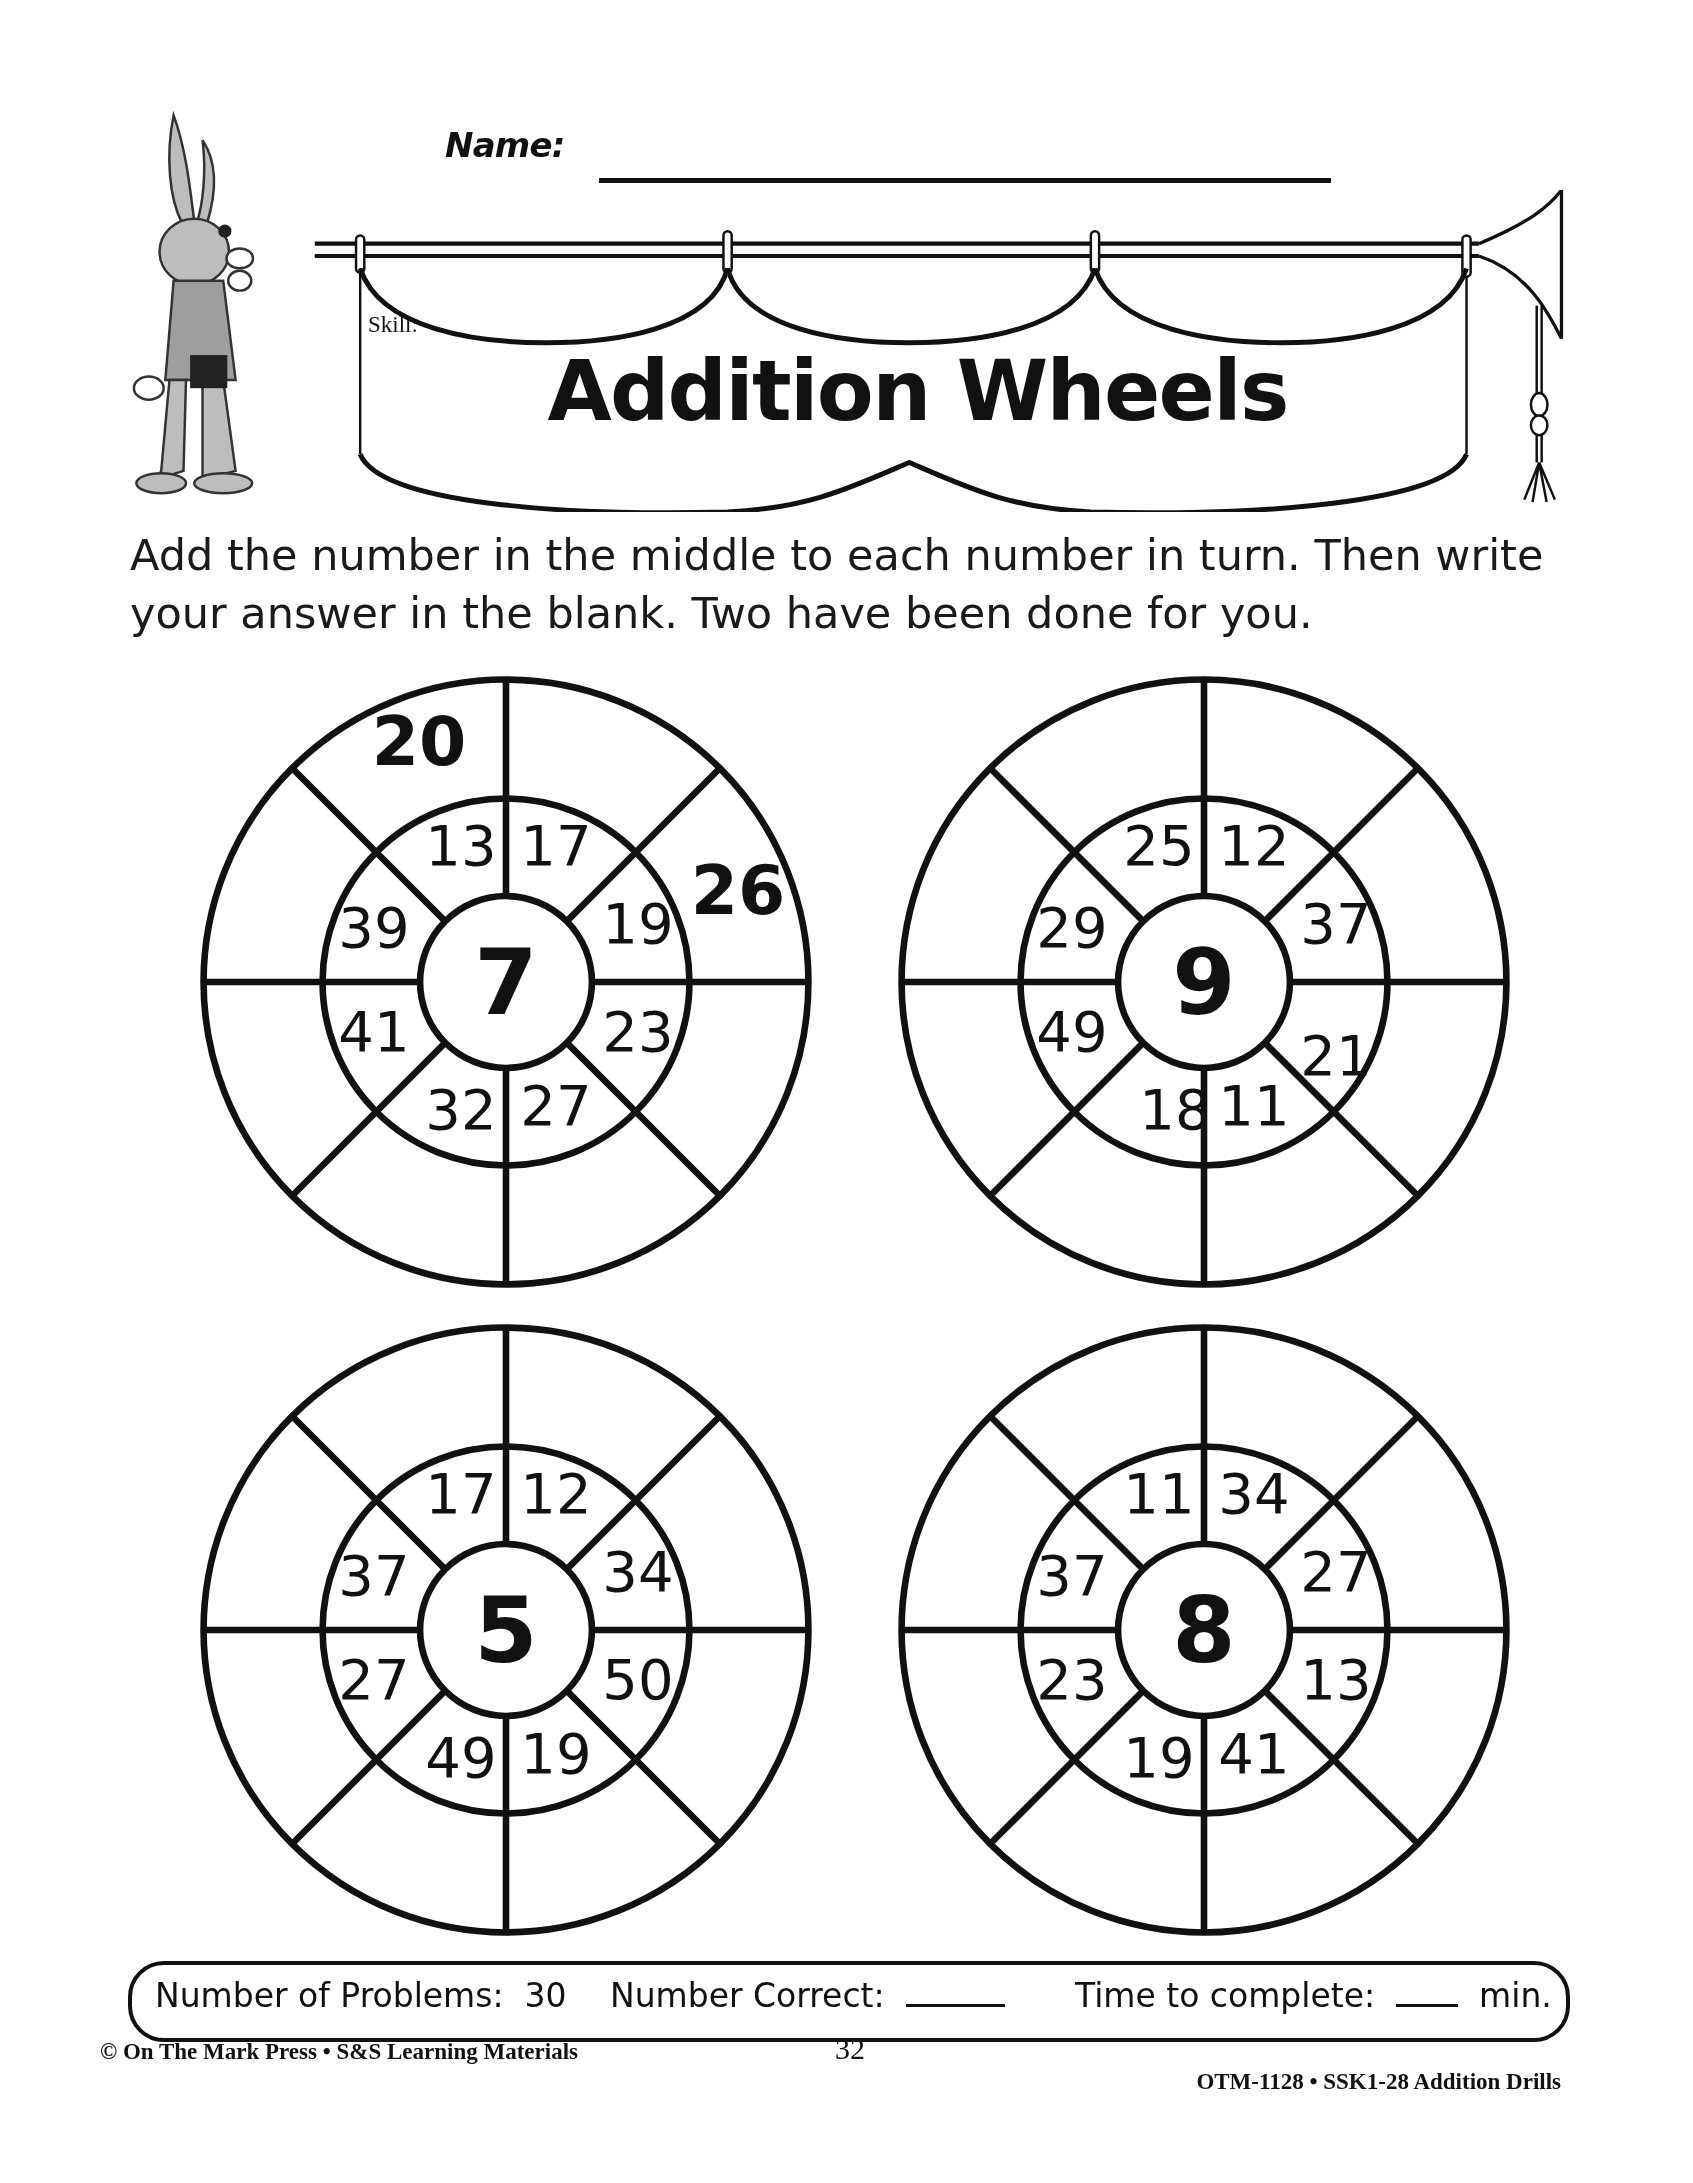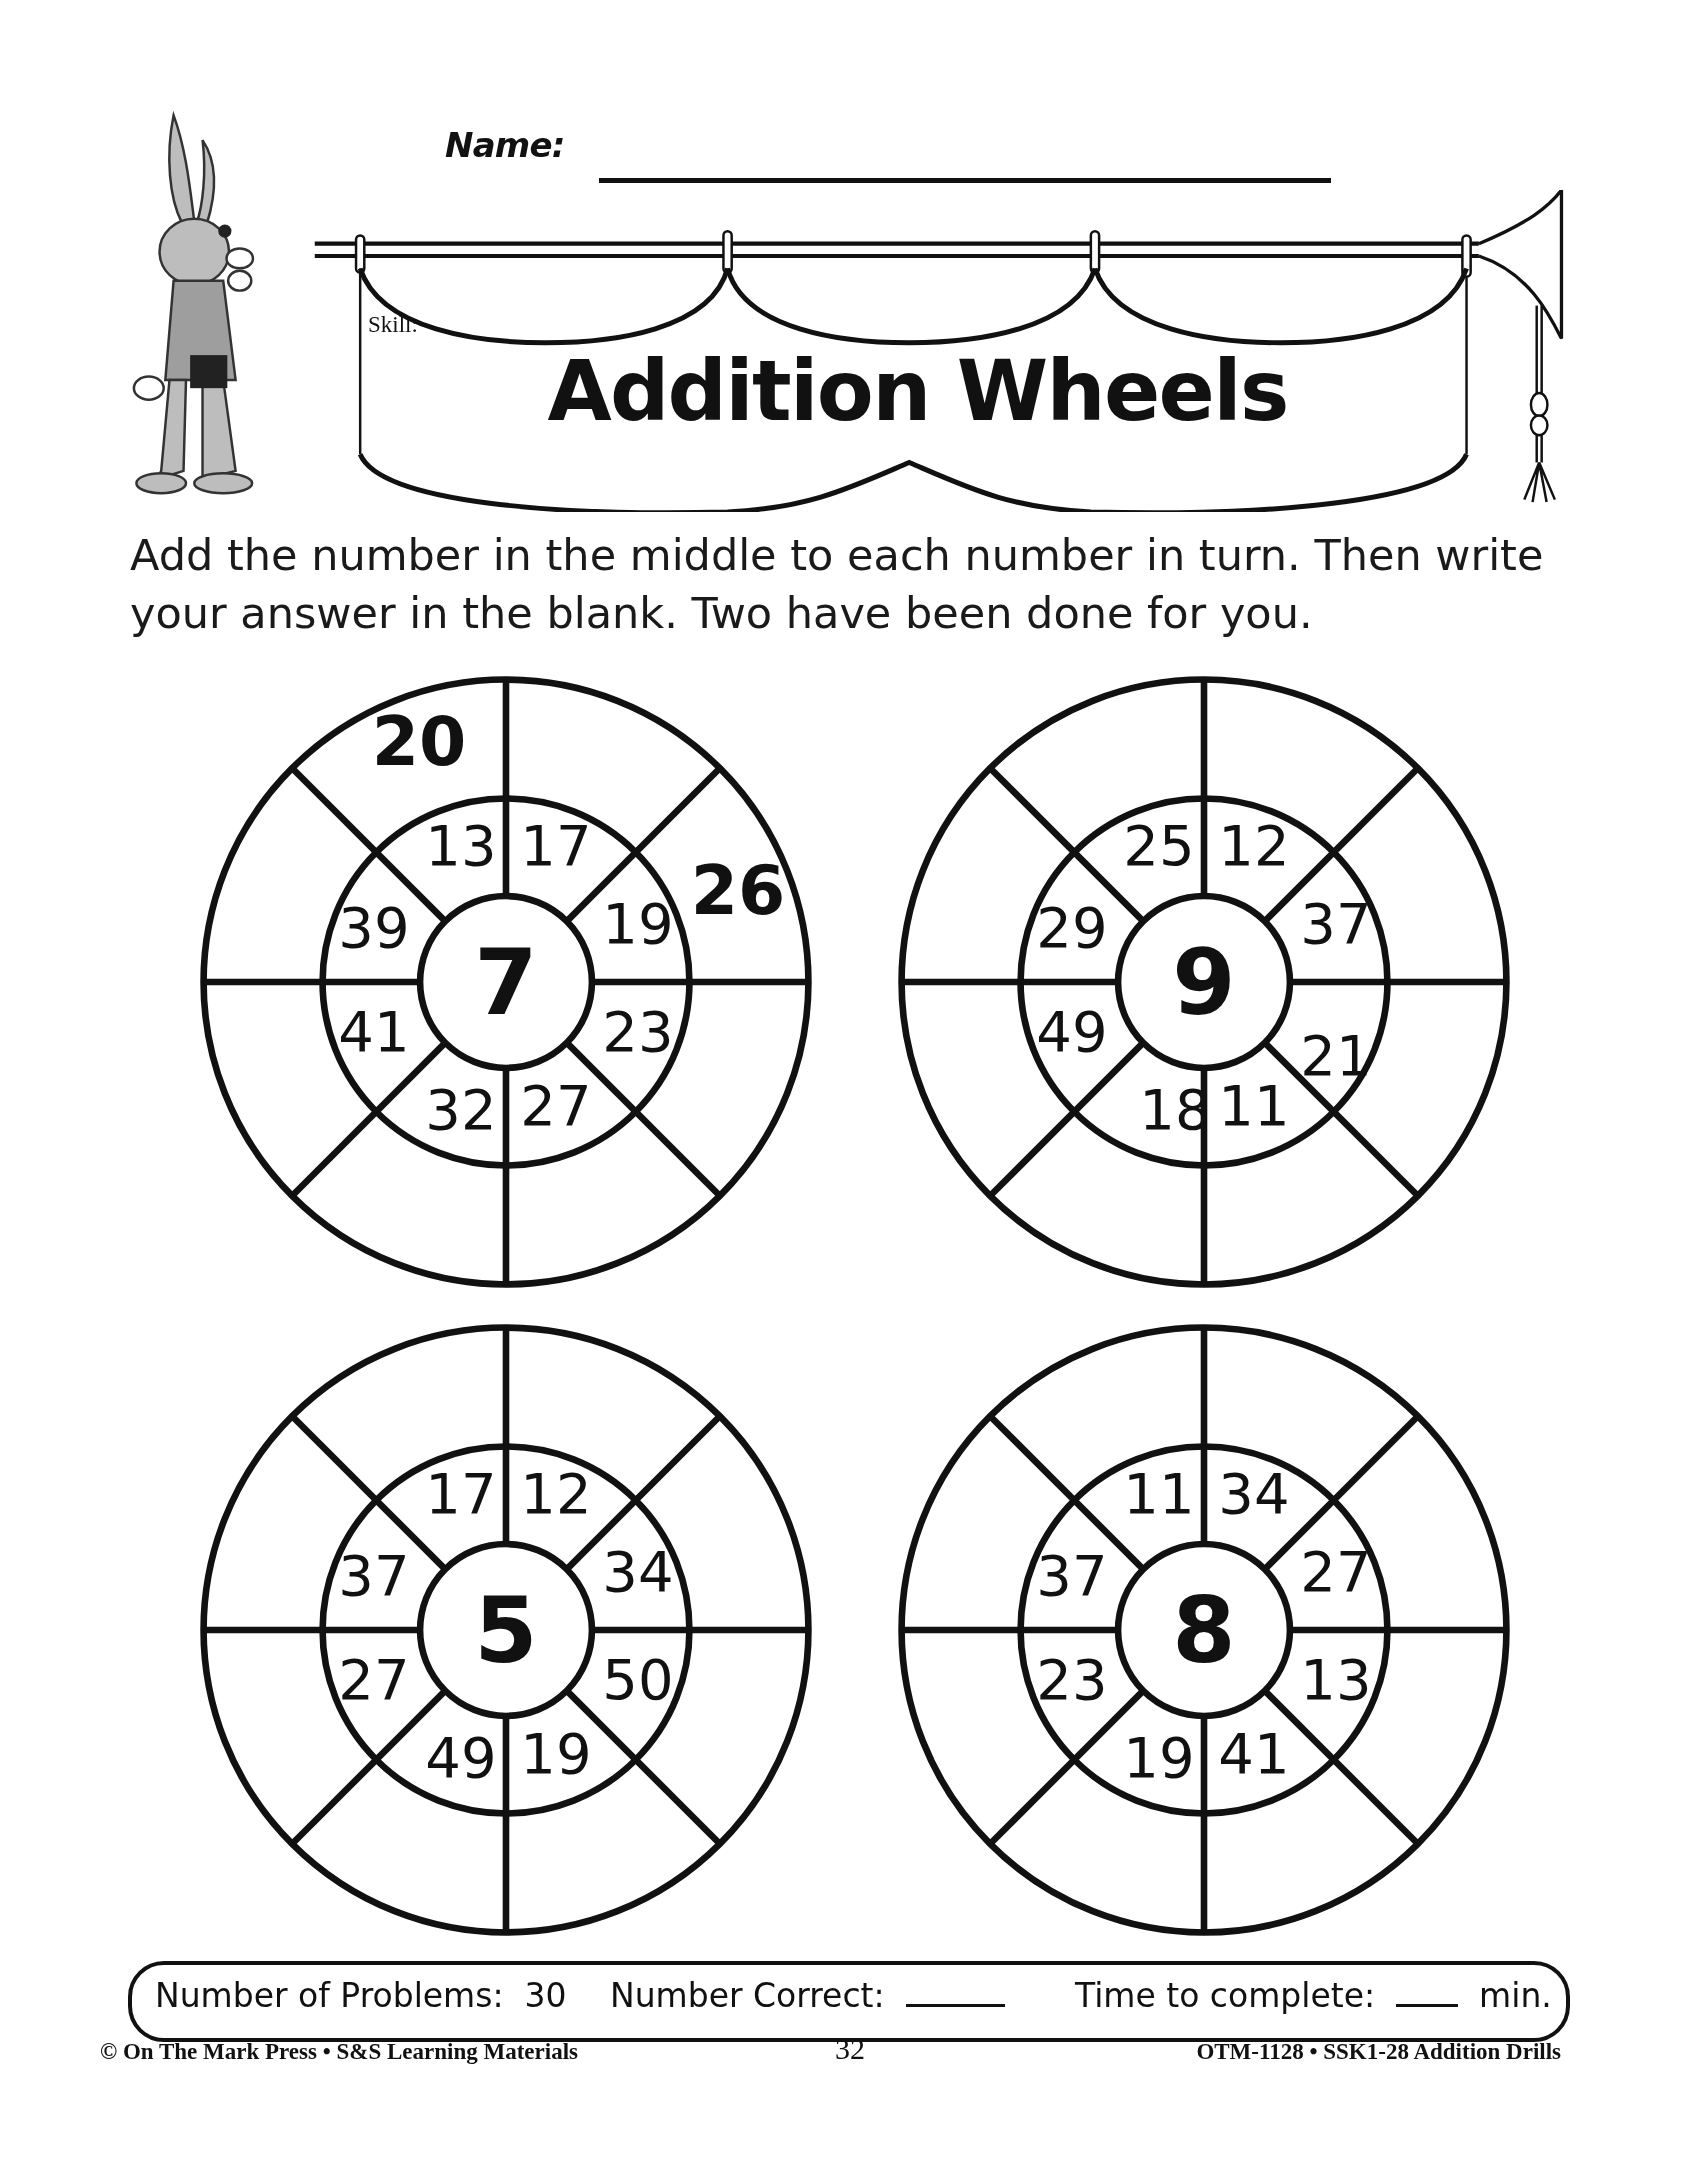--- a/index.html
+++ b/index.html
@@ -234,14 +234,14 @@
   <span class="blank" style="width:99px;height:25px;"></span>
 </div>
 <div class="score-item" style="left:1075px;">
   <span>Time to complete:</span>&nbsp;
   <span class="blank" style="width:62px;height:25px;"></span>&nbsp;
   <span>min.</span>
 </div>
 
 <div class="footer" style="left:100px;">© On The Mark Press • S&amp;S Learning Materials</div>
 <div class="footer" id="page-num" style="left:835px;">32</div>
-<div class="footer" style="right:132px;">OTM-1128 • SSK1-28 Addition Drills</div>
+<div class="footer" style="right:132px;margin-top:30px;">OTM-1128 • SSK1-28 Addition Drills</div>
 
 
 </body></html>

